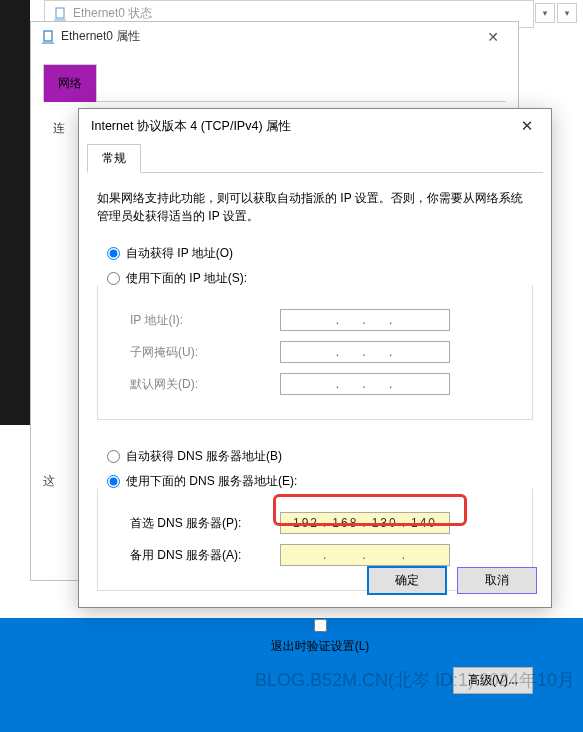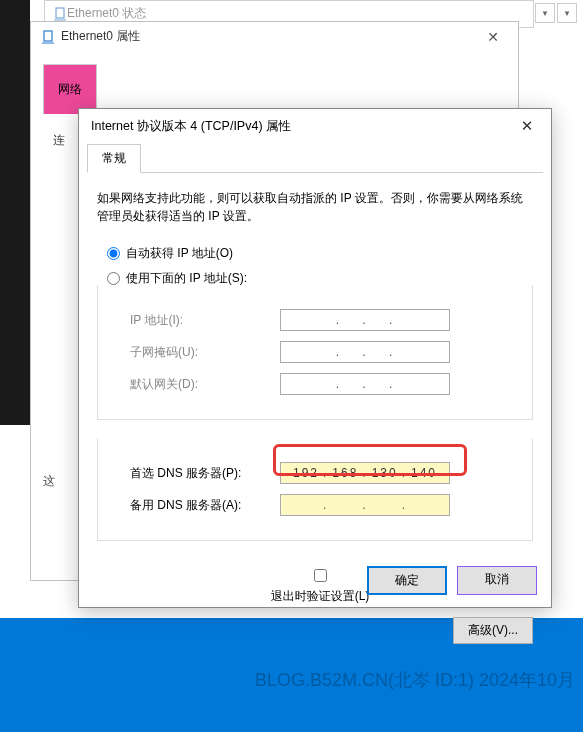--- a/index.html
+++ b/index.html
@@ -6,31 +6,31 @@
 body { background: #fff; width: 583px; height: 732px; position: relative; overflow: hidden; }
 
 .bg-dark { position: absolute; left: 0; top: 0; width: 30px; height: 425px; background: #1a1a1a; }
 .bg-blue { position: absolute; left: 0; top: 618px; width: 583px; height: 114px; background: #0078d7; }
 .bg-white { position: absolute; left: 0; top: 425px; width: 583px; height: 193px; background: #fff; }
 
 .watermark { position: absolute; right: 8px; bottom: 40px; color: rgba(0,0,0,0.25); font-size: 18px; z-index: 100; }
 
 
 .win1 { position: absolute; left: 44px; top: 0; width: 490px; height: 28px; background: #fff; border: 1px solid #d0d0d0; }
-.win1 .title { display: flex; align-items: center; padding: 4px 8px; color: #999; }
+.win1 .title { display: flex; align-items: center; padding: 4px 8px; gap: 6px; color: #999; }
 .win1 .icon { width: 14px; height: 14px; display: inline-flex; align-items: center; justify-content: center; }
 
 
 .win2 { position: absolute; left: 30px; top: 21px; width: 489px; height: 560px; background: #fff; border: 1px solid #c0c0c0; }
 .win2 .titlebar { display: flex; align-items: center; justify-content: space-between; padding: 6px 10px; }
 .win2 .titlebar .left { display: flex; align-items: center; gap: 6px; color: #333; }
 .win2 .close { width: 30px; text-align: center; color: #555; font-size: 14px; cursor: default; }
 .win2 .body { padding: 8px 12px 12px; }
 .win2 .tabs { border-bottom: 1px solid #ccc; margin-top: 4px; }
-.win2 .tab { display: inline-block; padding: 16px 14px; border: 1px solid #ccc; border-bottom: none; background: #ec4899; position: relative; top: 1px; }
+.win2 .tab { display: inline-block; padding: 10px 14px; border: 1px solid #ccc; border-bottom: none; background: #a21caf; position: relative; top: 1px; }
 .win2 .inner { padding: 18px 10px 10px; }
 .win2 .label { margin-bottom: 18px; color: #333; }
 .win2 .edge { position: absolute; left: 12px; bottom: 90px; color: #444; }
 
 
 .win3 { position: absolute; left: 78px; top: 108px; width: 474px; height: 500px; background: #fff; border: 1px solid #888; box-shadow: 0 4px 20px rgba(0,0,0,0.25); }
 .win3 .titlebar { display: flex; align-items: center; justify-content: space-between; padding: 8px 4px 8px 12px; }
 .win3 .titlebar .t { font-size: 12.5px; color: #000; }
 .win3 .close { width: 40px; text-align: center; font-size: 15px; color: #333; }
 
@@ -57,21 +57,21 @@
 .ipbox .seg { width: 34px; text-align: center; display: inline-block; }
 .ipbox .dot { color: #555; }
 
 .highlight-box { position: absolute; border: 3px solid #e53935; border-radius: 6px; pointer-events: none; }
 
 .check-row { display: flex; align-items: center; gap: 6px; margin: 18px 0 12px 10px; flex-direction: column; }
 .check-row input { width: 13px; height: 13px; }
 
 .adv-btn { float: right; padding: 4px 14px; border: 1px solid #adadad; background: #e1e1e1; }
 
-.bottom-btns { position: absolute; right: 14px; bottom: 12px; display: flex; gap: 10px; }
+.bottom-btns { position: absolute; right: 14px; bottom: 12px; display: flex; gap: 10px; align-items: center; }
 .btn { padding: 4px 0; width: 80px; border: 1px solid #8b5cf6; background: #e1e1e1; text-align: center; }
 .btn.primary { border: 2px solid #0078d7; background: #e1e1e1; }
 
 
 .dd { position: absolute; right: 6px; top: 3px; display: flex; gap: 2px; }
 .dd .chip { width: 20px; height: 20px; border: 1px solid #ccc; background: #fff; display: flex; align-items: center; justify-content: center; color: #666; font-size: 9px; }
 
 svg { display: block; }
 </style>
 </head>
@@ -153,20 +153,30 @@
       <div class="field-row">
         <span class="flabel">子网掩码(U):</span>
         <div class="ipbox disabled"><span class="dot">.</span>&nbsp;&nbsp;&nbsp;&nbsp;<span class="dot">.</span>&nbsp;&nbsp;&nbsp;&nbsp;<span class="dot">.</span></div>
       </div>
       <div class="field-row">
         <span class="flabel">默认网关(D):</span>
         <div class="ipbox disabled"><span class="dot">.</span>&nbsp;&nbsp;&nbsp;&nbsp;<span class="dot">.</span>&nbsp;&nbsp;&nbsp;&nbsp;<span class="dot">.</span></div>
       </div>
     </div>
 
+    <div class="group nobord">
+      <div class="radio-row">
+        <input type="radio" name="dnsmode" style="">
+        <label>自动获得 DNS 服务器地址(B)</label>
+      </div>
+      <div class="radio-row">
+        <input type="radio" name="dnsmode" checked="" style="">
+        <label>使用下面的 DNS 服务器地址(E):</label>
+      </div>
+    </div>
     <div class="group" style="border-top:none;margin-top:-10px;position:relative;">
       <div class="field-row">
         <span class="flabel active">首选 DNS 服务器(P):</span>
         <div class="ipbox" id="pref-dns-box">
           <span class="seg">192</span>
             <span class="dot">.</span>
             <span class="seg">168</span>
             <span class="dot">.</span>
             <span class="seg">130</span>
             <span class="dot">.</span>

